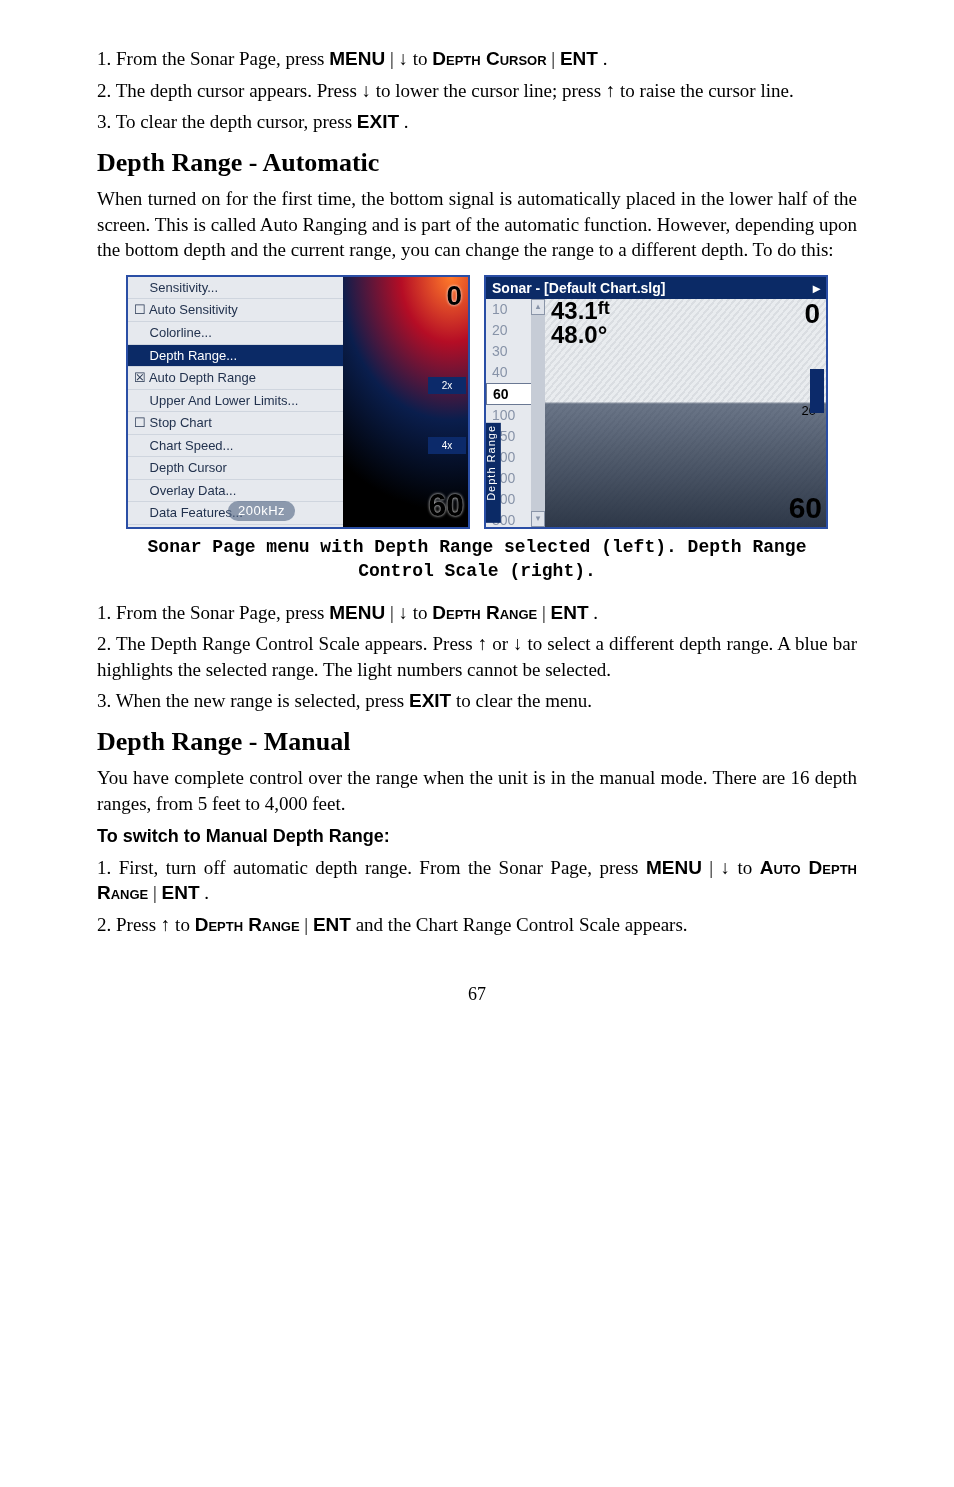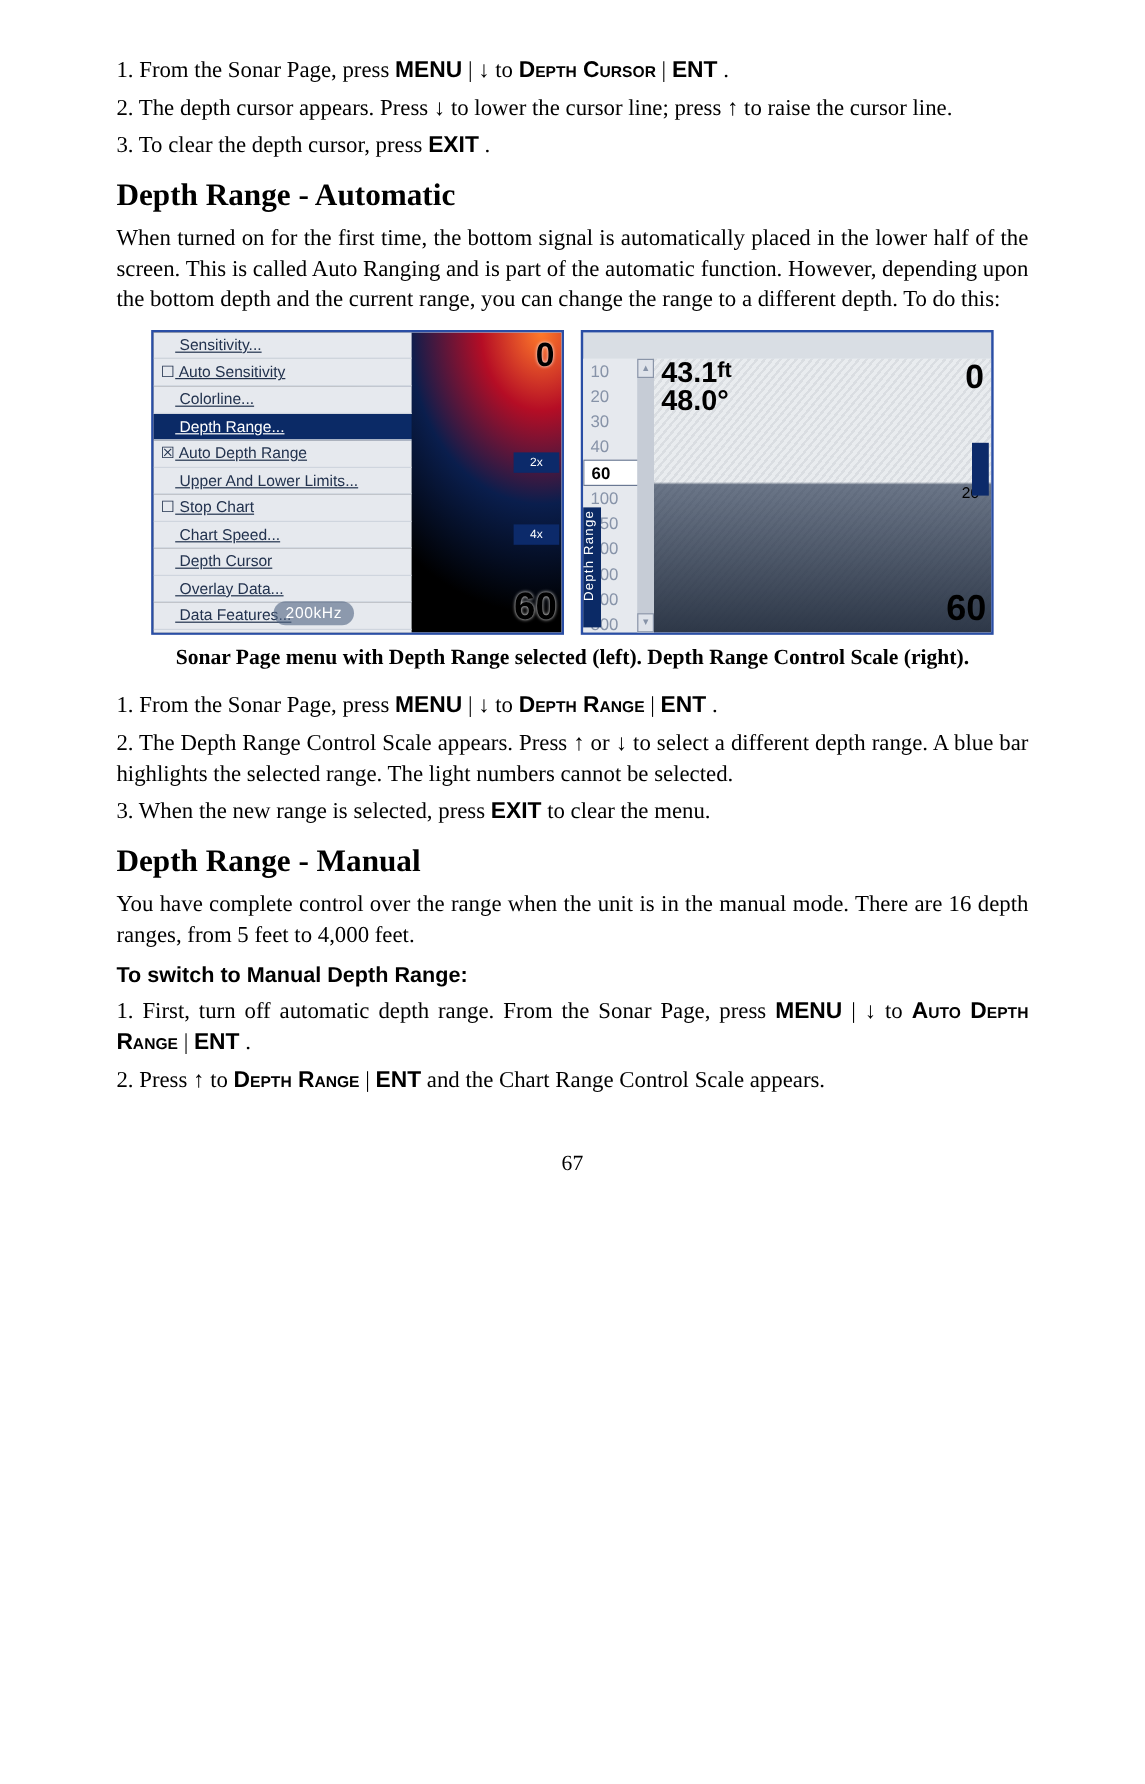--- a/index.html
+++ b/index.html
@@ -15,21 +15,21 @@
   p { margin: 6px 0; text-align: justify; }
   h2.section {
     font-family: "Century Schoolbook", Georgia, serif;
     font-weight: bold;
     font-size: 26px;
     margin: 10px 0 2px 0;
   }
   .sans-bold { font-family: Arial, Helvetica, sans-serif; font-weight: bold; margin-top: 36px; }
   .smallcaps { font-variant: small-caps; }
   .figcap {
-    font-family: Liberation Serif, serif;
+    font-family: Liberation Mono, monospace;
     font-weight: bold;
     text-align: center;
     margin: 6px 20px 16px 20px;
     font-size: 18px;
   }
   .subhead {
     font-family: Arial, Helvetica, sans-serif;
     font-weight: bold;
     font-size: 18px;
     margin: 8px 0 2px 0;
@@ -56,21 +56,20 @@
   .menu-box {
     position: absolute; left: 0; top: 0; width: 215px;
     font-size: 13px;
   }
   .menu-item {
     padding: 2px 6px;
     background: #e6e9ee;
     color: #22324e;
     border-bottom: 1px solid #cfd5de;
     white-space: nowrap;
-    text-decoration: underline;
   }
   .menu-item.sel {
     background: #0b2a66;
     color: #fff;
   }
   .checkbox { display: inline-block; width: 12px; }
   .corner-zero {
     position: absolute; right: 6px; top: 0;
     font-size: 28px; font-weight: 900; color: #000; text-shadow: 0 0 3px #fff;
   }
@@ -179,20 +178,24 @@
         <div class="menu-item"><span class="checkbox"></span><span> Ping Speed...</span></div>
       </div>
     <div class="corner-zero">0</div>
     <div class="side-chip" style="top:100px">2x</div>
     <div class="side-chip" style="top:160px">4x</div>
     <div class="freq-pill">200kHz</div>
     <div class="depth-big">60</div>
   </div>
 
   <div class="panel">
+    <div class="titlebar">
+      <span>Sonar - [Default Chart.slg]</span>
+      <span>▸</span>
+    </div>
     <div class="right-body">
       <div class="ranges-col" id="ranges-col">
         <div class="r">10</div>
           <div class="r">20</div>
           <div class="r">30</div>
           <div class="r">40</div>
           <div class="r sel">60</div>
           <div class="r">100</div>
           <div class="r">150</div>
           <div class="r">200</div>

